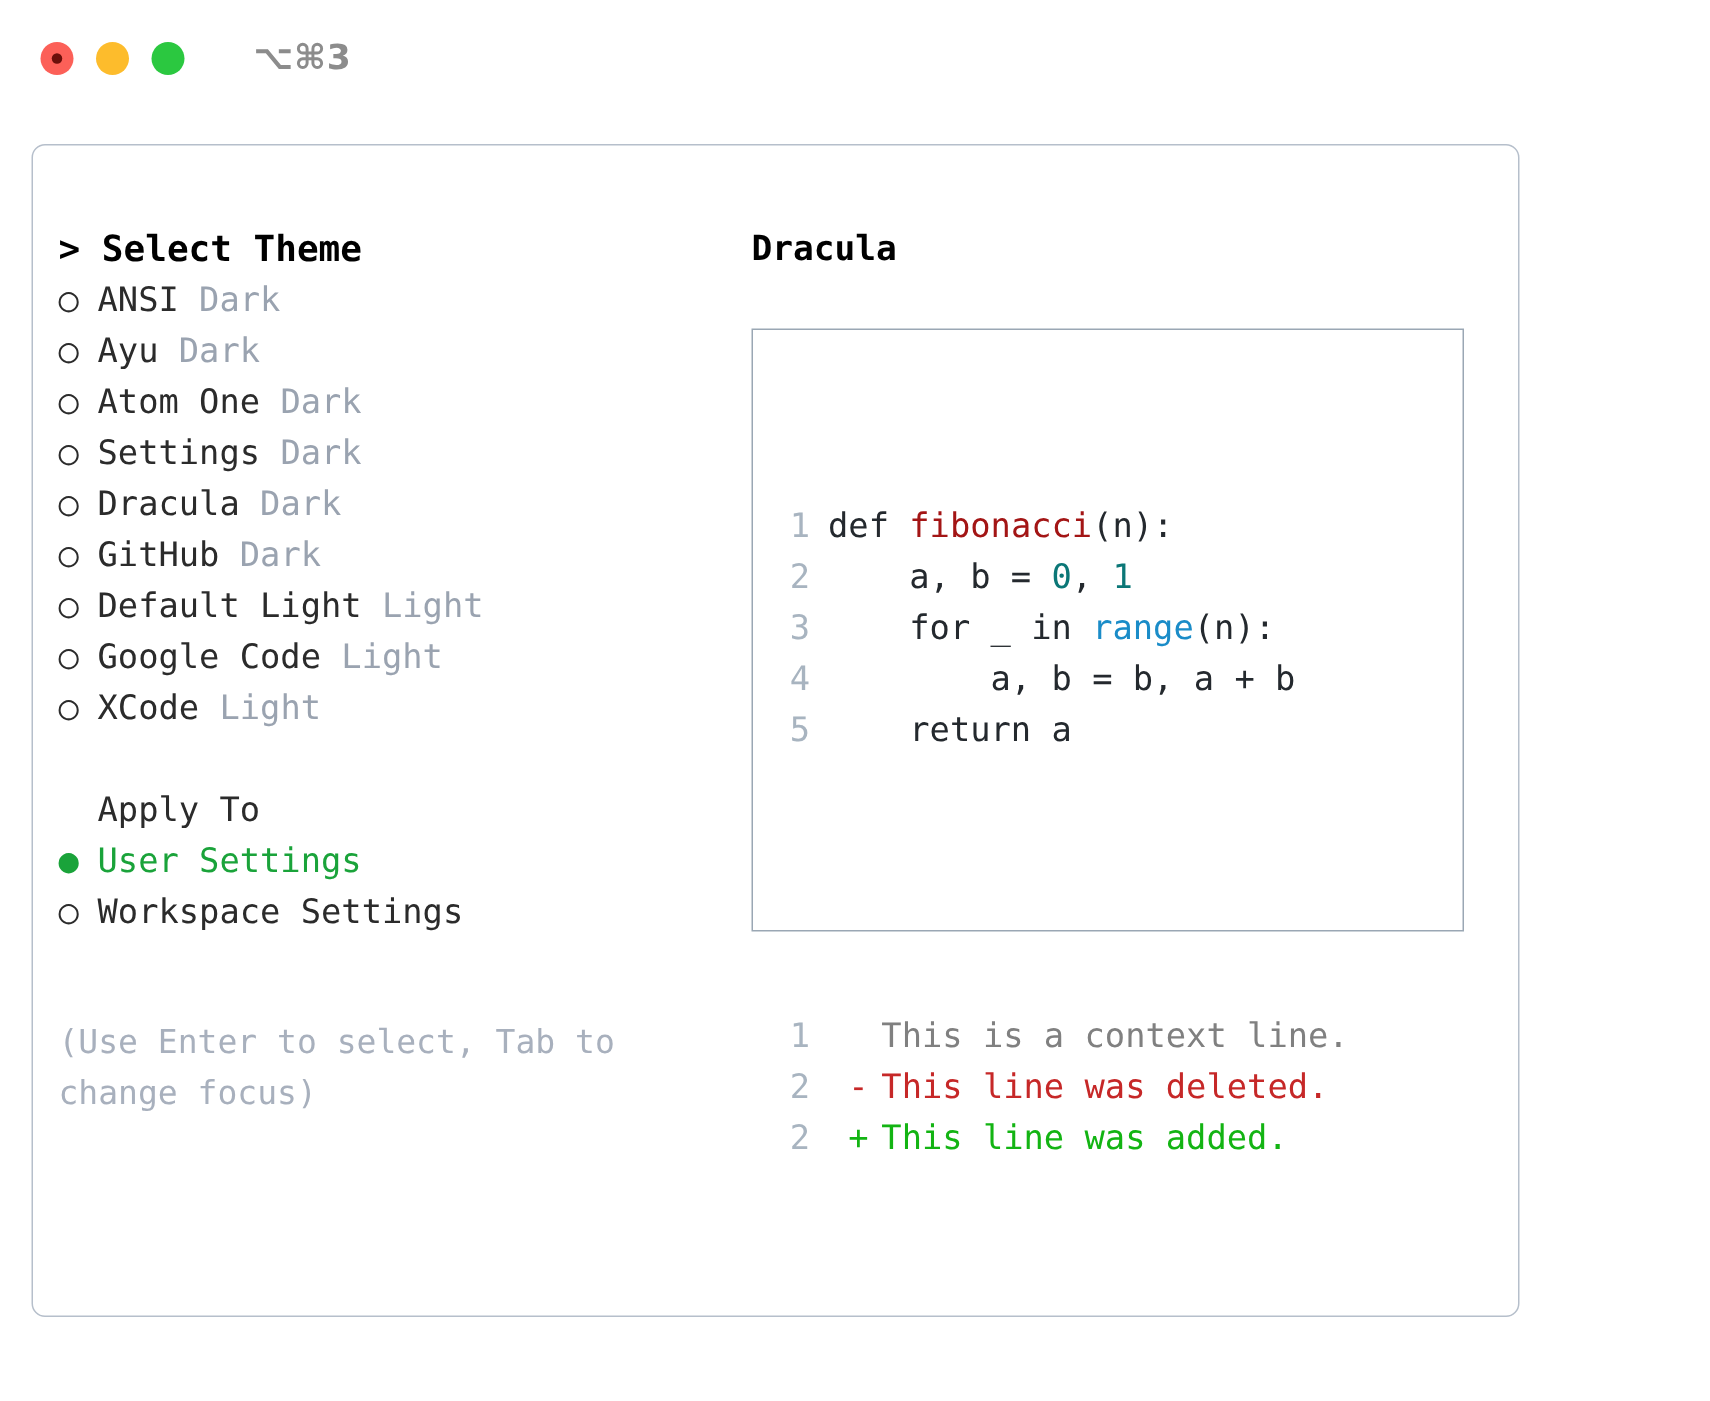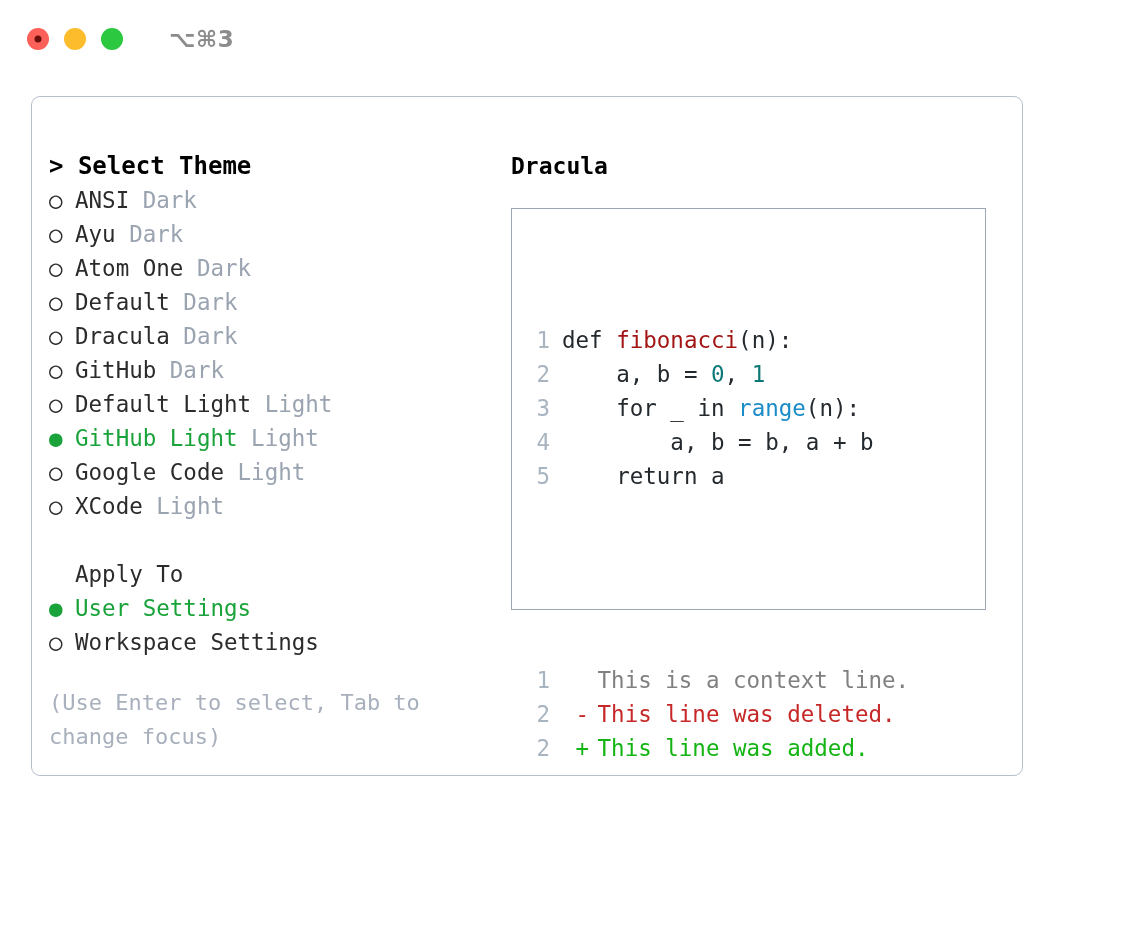--- a/index.html
+++ b/index.html
@@ -63,24 +63,24 @@
     color: #8c8c8c;
     font-family: "DejaVu Sans", sans-serif;
     font-size: 23px;
     font-weight: 700;
     letter-spacing: 0.5px;
   }
 
   
   .panel {
     position: absolute;
-    left: 31px;
+    left: 21px;
     top: 96px;
     width: 992px;
-    height: 680px;
+    height: 782px;
     border: 1.6px solid #b6bfcb;
     border-radius: 9px;
     background: #ffffff;
     box-sizing: border-box;
   }
 
   .columns {
     position: absolute;
     left: 0; top: 0;
     width: 100%;
@@ -127,42 +127,42 @@
 
   .apply-head {
     font-size: 22.5px;
     line-height: 34px;
     color: #2b2b2b;
     white-space: pre;
     padding-left: 26px;
   }
 
   .hint {
-    margin-top: 27px;
+    margin-top: 54px;
     font-size: 22px;
     line-height: 34px;
     color: #a8b0bd;
     width: 410px;
   }
 
   
   .right-col {
     position: absolute;
     left: 479px;
     top: 52px;
     width: 500px;
   }
   .preview-title {
     font-size: 23px;
     font-weight: 700;
     color: #000000;
     line-height: 34px;
   }
   .preview-box {
-    margin-top: 25px;
+    margin-top: 36px;
     width: 475px;
     height: 402px;
     border: 1.6px solid #9aa7b4;
     box-sizing: border-box;
     background: #ffffff;
     position: relative;
     text-decoration: underline;
   }
   .code {
     position: absolute;
@@ -208,25 +208,24 @@
   <div class="panel">
     <div class="columns">
 
       <div class="left-col">
         <div class="header-row"><span>&gt;</span> <span>Select Theme</span></div>
 
         <div id="theme-list">
             <div class="opt"><span class="marker">○</span><span class="opt-label">ANSI</span><span class="tag"> Dark</span></div>
             <div class="opt"><span class="marker">○</span><span class="opt-label">Ayu</span><span class="tag"> Dark</span></div>
             <div class="opt"><span class="marker">○</span><span class="opt-label">Atom One</span><span class="tag"> Dark</span></div>
-            <div class="opt"><span class="marker">○</span><span class="opt-label">Default</span><span class="tag"> Dark</span></div>
+            <div class="opt"><span class="marker">○</span><span class="opt-label">Settings</span><span class="tag"> Dark</span></div>
             <div class="opt"><span class="marker">○</span><span class="opt-label">Dracula</span><span class="tag"> Dark</span></div>
             <div class="opt"><span class="marker">○</span><span class="opt-label">GitHub</span><span class="tag"> Dark</span></div>
             <div class="opt"><span class="marker">○</span><span class="opt-label">Default Light</span><span class="tag"> Light</span></div>
-            <div class="opt selected"><span class="marker bullet-on">●</span><span class="opt-label">GitHub Light</span><span class="tag"> Light</span></div>
             <div class="opt"><span class="marker">○</span><span class="opt-label">Google Code</span><span class="tag"> Light</span></div>
             <div class="opt"><span class="marker">○</span><span class="opt-label">XCode</span><span class="tag"> Light</span></div>
           </div>
 
         <div class="section-gap"></div>
 
         <div class="apply-head">Apply To</div>
         <div id="apply-list">
             <div class="opt selected"><span class="marker bullet-on">●</span><span class="opt-label">User Settings</span></div>
             <div class="opt"><span class="marker">○</span><span class="opt-label">Workspace Settings</span></div>

